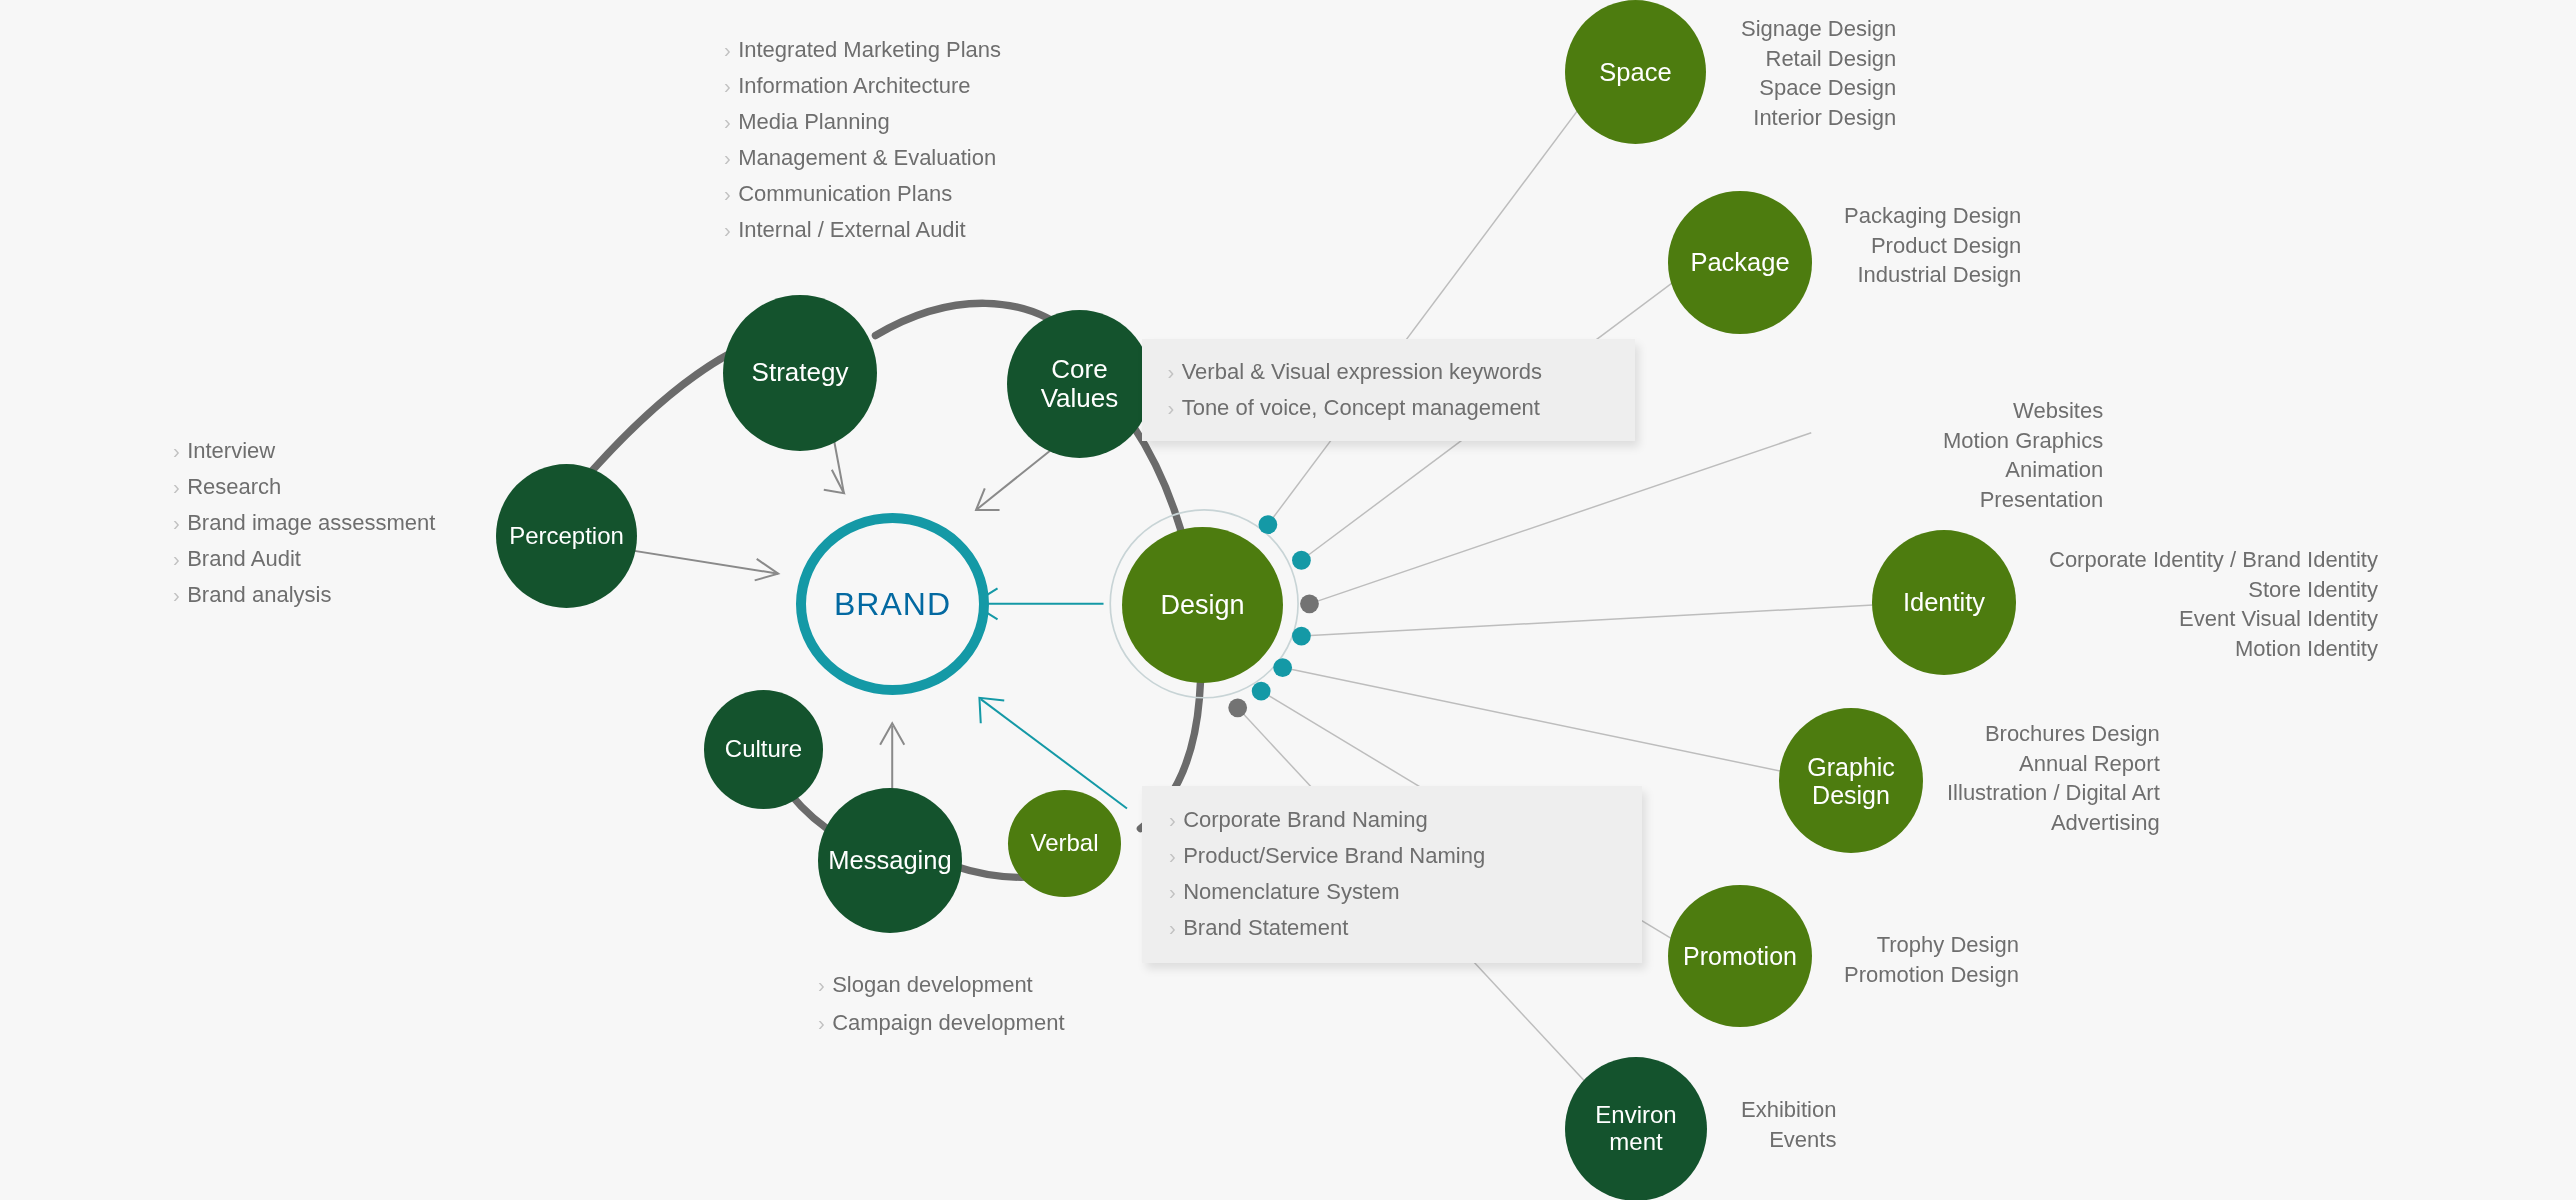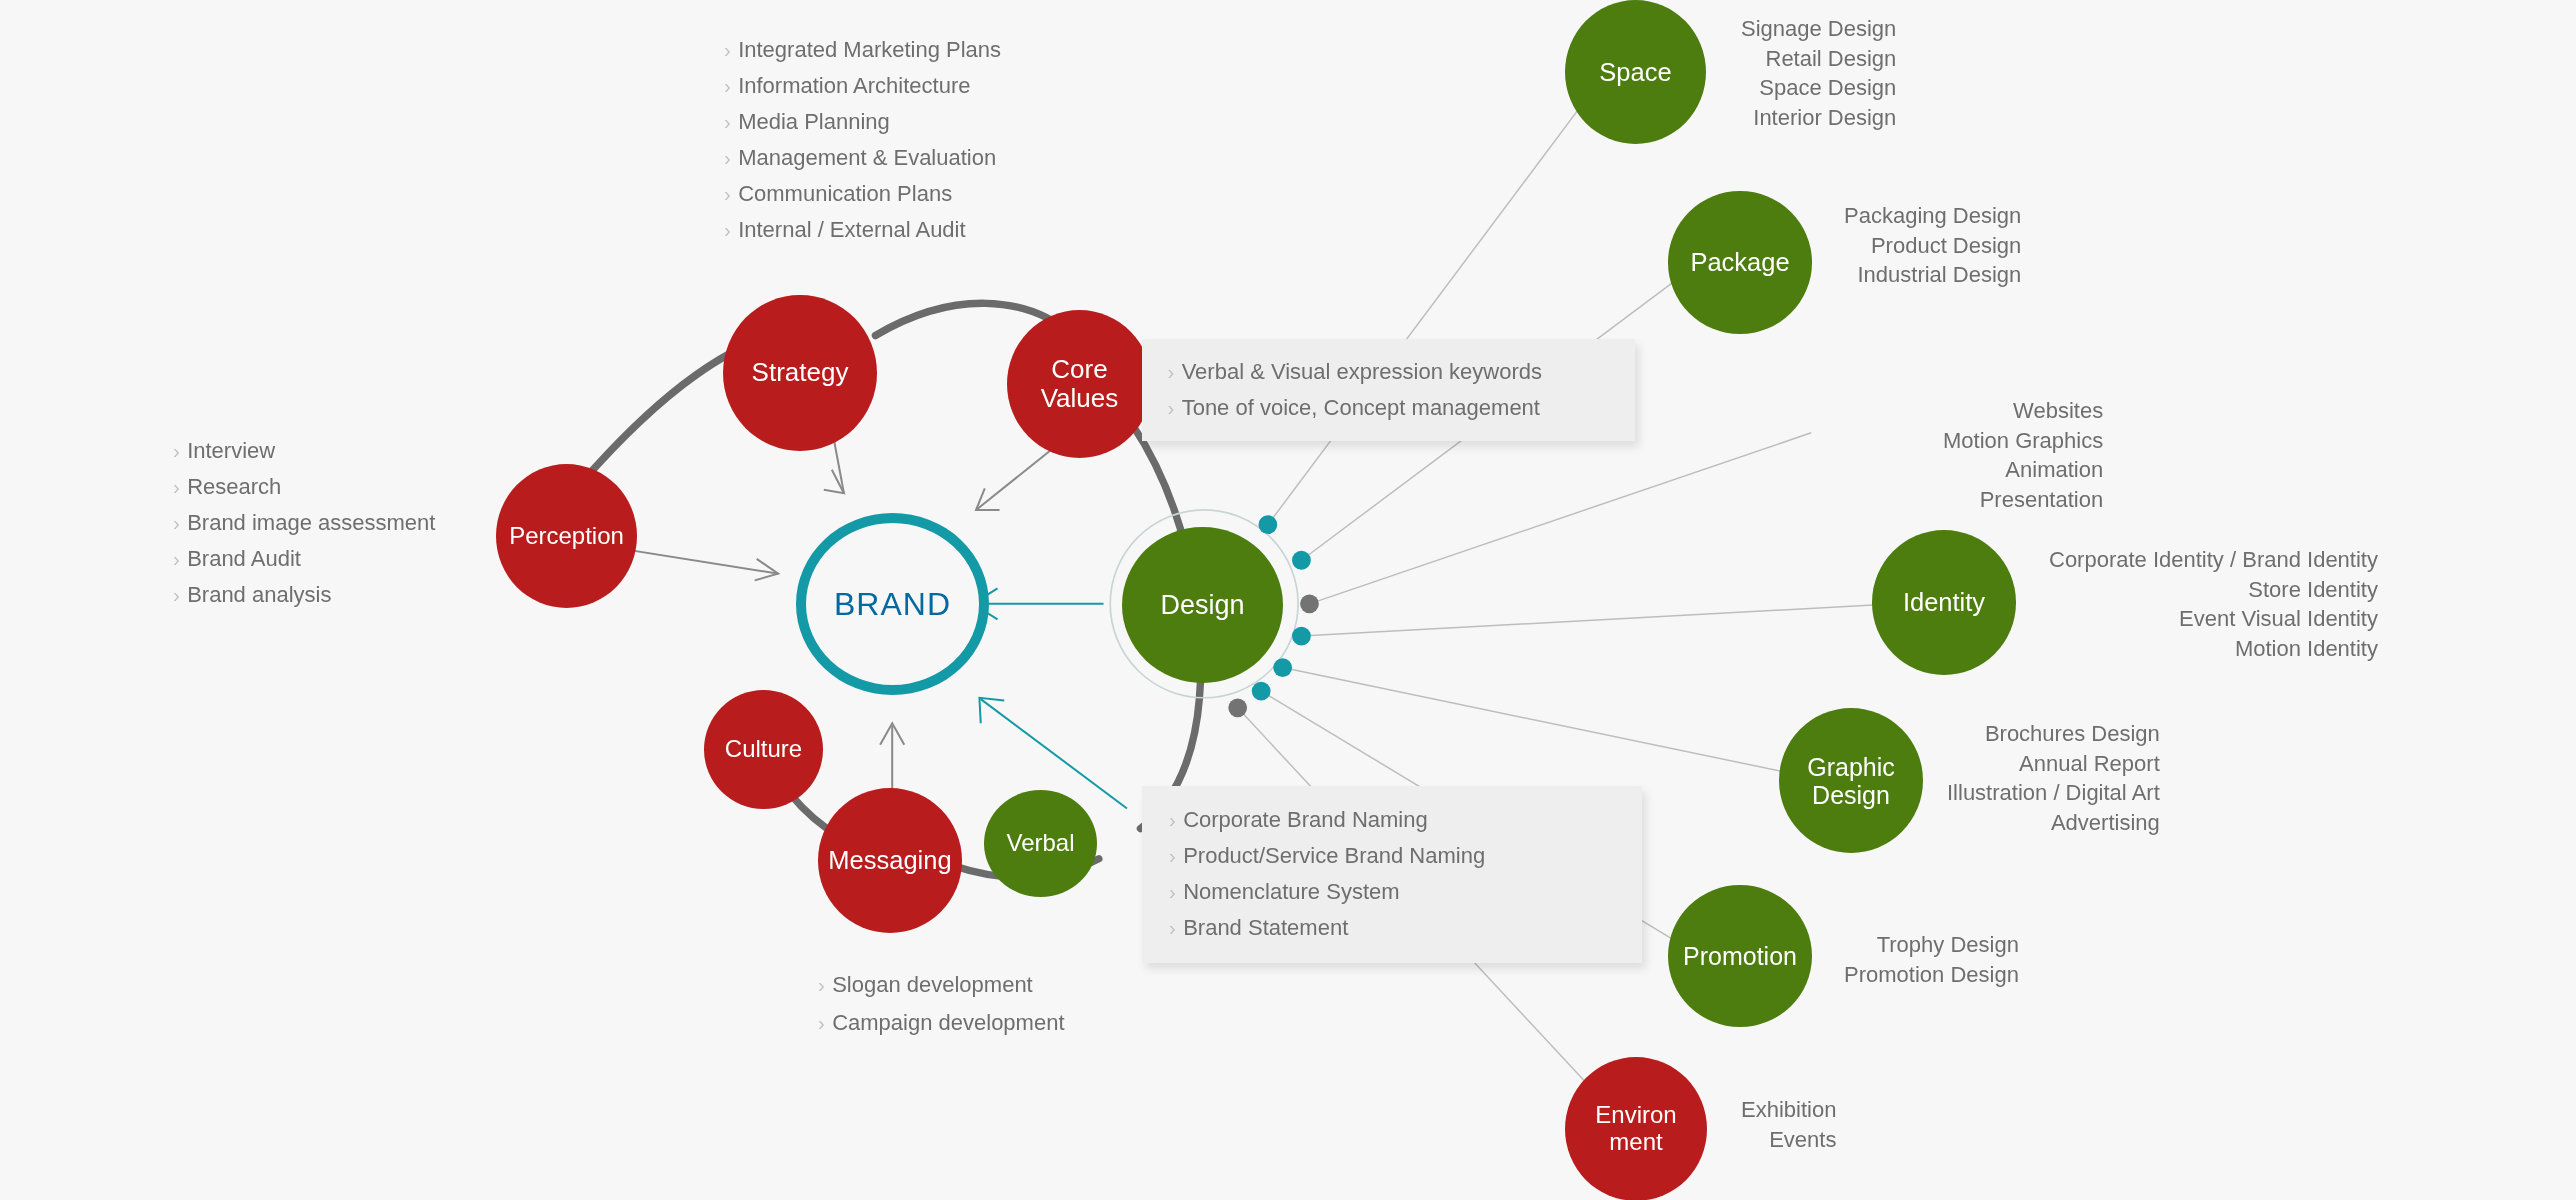--- a/index.html
+++ b/index.html
@@ -33,21 +33,21 @@
     border-radius: 50%;
     display: flex;
     align-items: center;
     justify-content: center;
     text-align: center;
     color: #ffffff;
     line-height: 1.12;
     box-sizing: border-box;
     z-index: 5;
   }
-  .node.gray  { background: #b91c1c; }
+  .node.gray  { background: #14532d; }
   .node.teal  { background: #4d7c0f; }
   .node-label { display: block; padding: 0 2.7px; }
 
   
   .brand-node {
     position: absolute;
     border-radius: 50%;
     border: 10px solid #1499a6;
     background: #f7f7f7;
     display: flex;
@@ -264,21 +264,21 @@
     <span class="node-label">
       <span>Core</span><br>
       <span>Values</span>
     </span>
   </div>
 
   <div class="node teal" style="left:1122px; top:527px; width:161px; height:156px; font-size:27px;">
     <span class="node-label">Design</span>
   </div>
 
-  <div class="node teal" style="left:984px; top:790px; width:113px; height:107px; font-size:24px;">
+  <div class="node teal" style="left:1008px; top:790px; width:113px; height:107px; font-size:24px;">
     <span class="node-label">Verbal</span>
   </div>
 
   <div class="node gray" style="left:818px; top:788px; width:144px; height:145px; font-size:25.5px;">
     <span class="node-label">Messaging</span>
   </div>
 
   <div class="node gray" style="left:704px; top:690px; width:119px; height:119px; font-size:24px;">
     <span class="node-label">Culture</span>
   </div>

